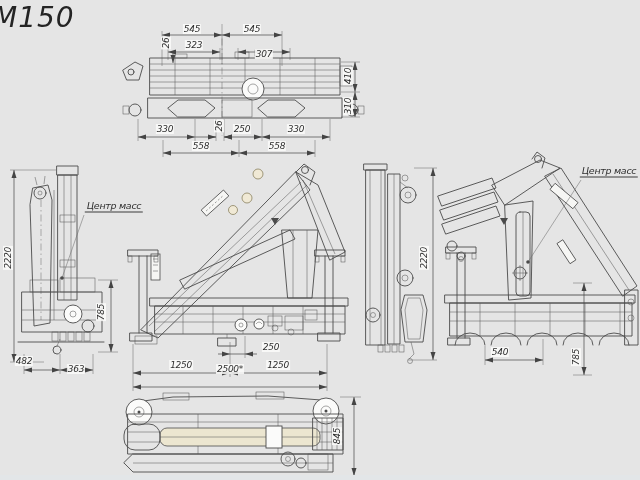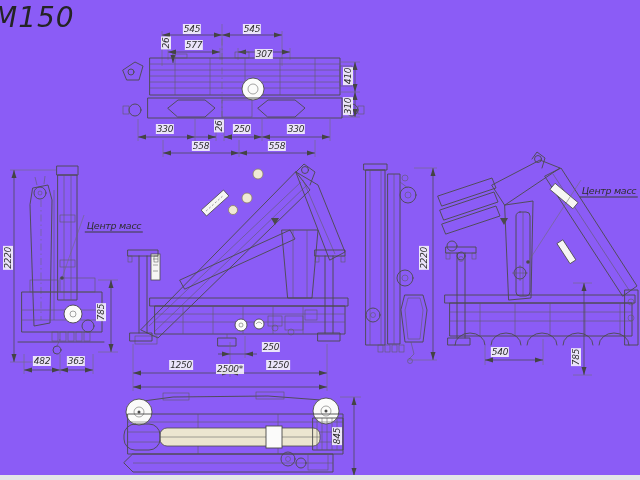--- a/index.html
+++ b/index.html
@@ -1,37 +1,37 @@
 <!DOCTYPE html>
 <html><head>
 <meta charset="utf-8">
 <style>
   html,body{margin:0;padding:0;background:#fff;}
-  #page{position:relative;width:640px;height:480px;background:#8b5cf6;overflow:hidden;
+  #page{position:relative;width:640px;height:480px;background:#e5e5e5;overflow:hidden;
         font-family:"DejaVu Sans",sans-serif;}
   svg{position:absolute;overflow:visible;}
   .s{fill:none;stroke:#4b4b4b;stroke-width:0.9;stroke-linejoin:round;stroke-linecap:round;}
   .sf{fill:#fbfbfa;stroke:#4b4b4b;stroke-width:0.9;}
   .t{fill:none;stroke:#5c5c5c;stroke-width:0.55;}
   .dl{fill:none;stroke:#454545;stroke-width:0.7;marker-start:url(#ar);marker-end:url(#ar);}
   .de{fill:none;stroke:#454545;stroke-width:0.7;marker-end:url(#ar);}
   .ds{fill:none;stroke:#454545;stroke-width:0.7;marker-start:url(#ar);}
   .pl{fill:none;stroke:#454545;stroke-width:0.7;}
   .ex{fill:none;stroke:#6e6e6e;stroke-width:0.55;}
   .dash{fill:none;stroke:#6a6a6a;stroke-width:0.5;stroke-dasharray:7 3 1.5 3;}
   .fil{fill:#4a4a4a;stroke:none;}
   .pin{fill:#f0e9d5;stroke:#8a8160;stroke-width:0.8;}
   .plate{fill:#f6f6f4;stroke:#4b4b4b;stroke-width:0.8;}
   .cyl{fill:#ece6d0;stroke:#4b4b4b;stroke-width:0.8;}
   .d{position:absolute;transform:translate(-50%,-50%);font:italic 9px "DejaVu Sans",sans-serif;
      color:#2e2e2e;background:rgba(251,251,250,0.85);padding:0 1px;white-space:nowrap;
      letter-spacing:-0.3px;z-index:5;}
   .dr{transform:translate(-50%,-50%) rotate(-90deg);}
   .com{font:italic 9.5px "DejaVu Sans",sans-serif;border-bottom:1px solid #3c3c3c;
-       background:transparent;padding:0 2px 1px;margin-top:20px;}
+       background:transparent;padding:0 2px 1px;}
   .title{position:absolute;left:-7px;top:1px;font:italic 28px "DejaVu Sans",sans-serif;
          color:#242424;letter-spacing:1px;z-index:5;}
   .strip{position:absolute;left:0;top:475px;width:640px;height:5px;background:#e3e6e8;}
 </style>
 </head>
 <body>
 
 <div id="page">
 
   <span class="title">М150</span>
@@ -365,37 +365,37 @@
     <circle class="t" cx="170" cy="71" r="2.5"></circle>
     <circle class="s" cx="183" cy="75" r="5"></circle>
     <rect class="t" x="190" y="66" width="20" height="16"></rect>
     <line class="dl" x1="236" y1="9" x2="236" y2="88"></line>
     <line class="ex" x1="222" y1="9" x2="243" y2="9"></line>
     <line class="ex" x1="222" y1="88" x2="243" y2="88"></line>
   </svg>
 
   <span class="d" style="left:192px;top:29px">545</span>
   <span class="d" style="left:252px;top:29px">545</span>
-  <span class="d" style="left:194px;top:45px">577</span>
+  <span class="d" style="left:194px;top:45px">323</span>
   <span class="d" style="left:264px;top:54px">307</span>
   <span class="d dr" style="left:166px;top:43px">26</span>
   <span class="d dr" style="left:348px;top:76px">410</span>
   <span class="d dr" style="left:348px;top:106px">310</span>
   <span class="d" style="left:165px;top:129px">330</span>
   <span class="d dr" style="left:219px;top:126px">26</span>
   <span class="d" style="left:242px;top:129px">250</span>
   <span class="d" style="left:296px;top:129px">330</span>
   <span class="d" style="left:201px;top:146px">558</span>
   <span class="d" style="left:277px;top:146px">558</span>
 
   <span class="d dr" style="left:8px;top:258px">2220</span>
   <span class="d com" style="left:114px;top:206px">Центр масс</span>
   <span class="d dr" style="left:101px;top:312px">785</span>
-  <span class="d" style="left:42px;top:361px">482</span>
-  <span class="d" style="left:76px;top:361px">363</span>
+  <span class="d" style="left:24px;top:361px">482</span>
+  <span class="d" style="left:76px;top:369px">363</span>
 
   <span class="d" style="left:271px;top:347px">250</span>
   <span class="d" style="left:181px;top:365px">1250</span>
   <span class="d" style="left:278px;top:365px">1250</span>
   <span class="d" style="left:230px;top:369px">2500*</span>
 
   <span class="d dr" style="left:424px;top:258px">2220</span>
 
   <span class="d com" style="left:609px;top:171px">Центр масс</span>
   <span class="d" style="left:500px;top:352px">540</span>

